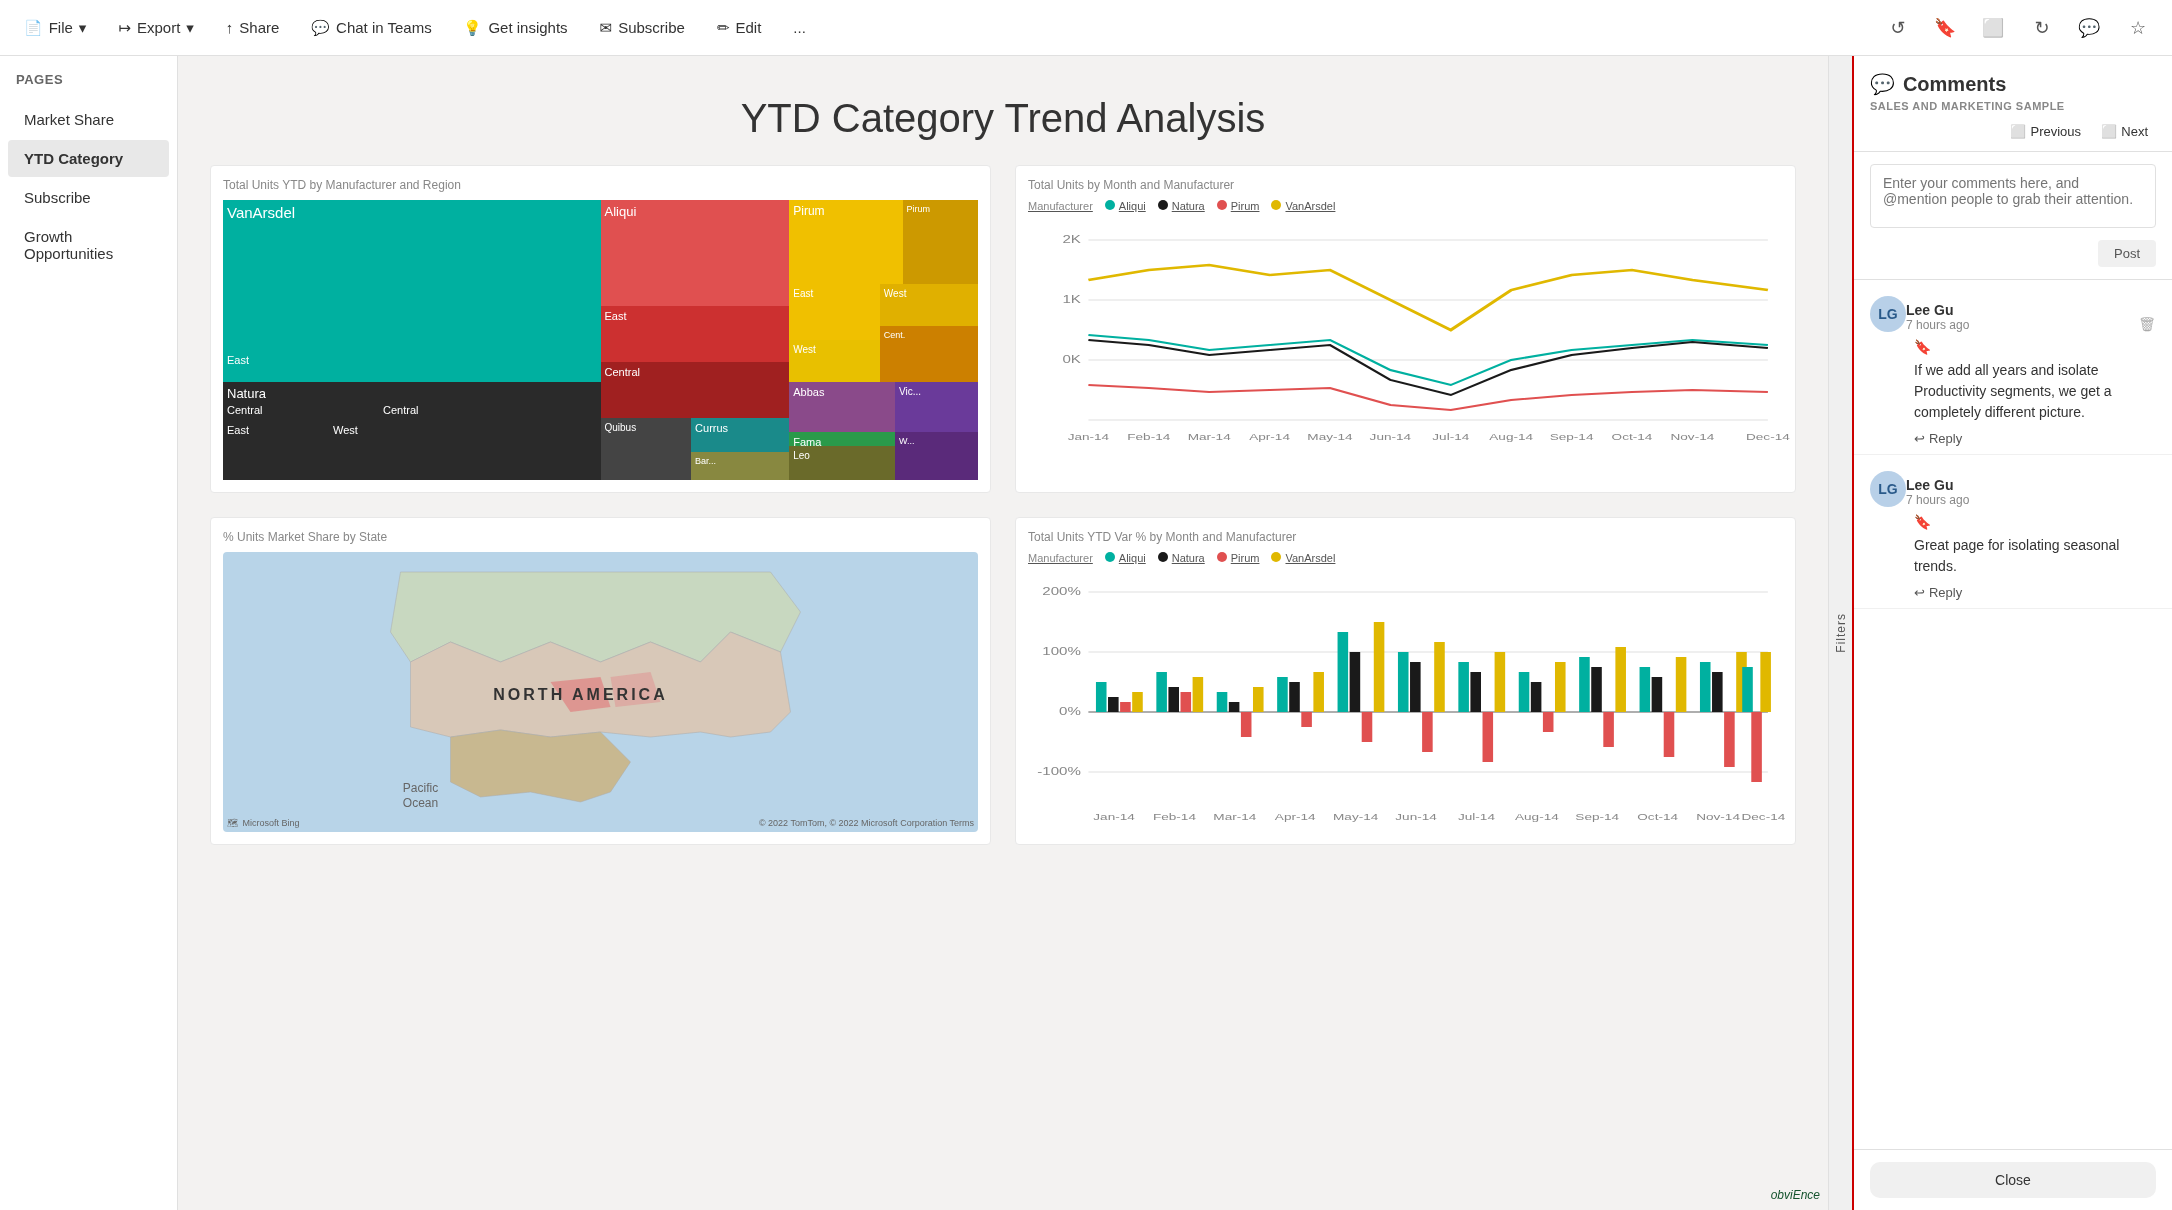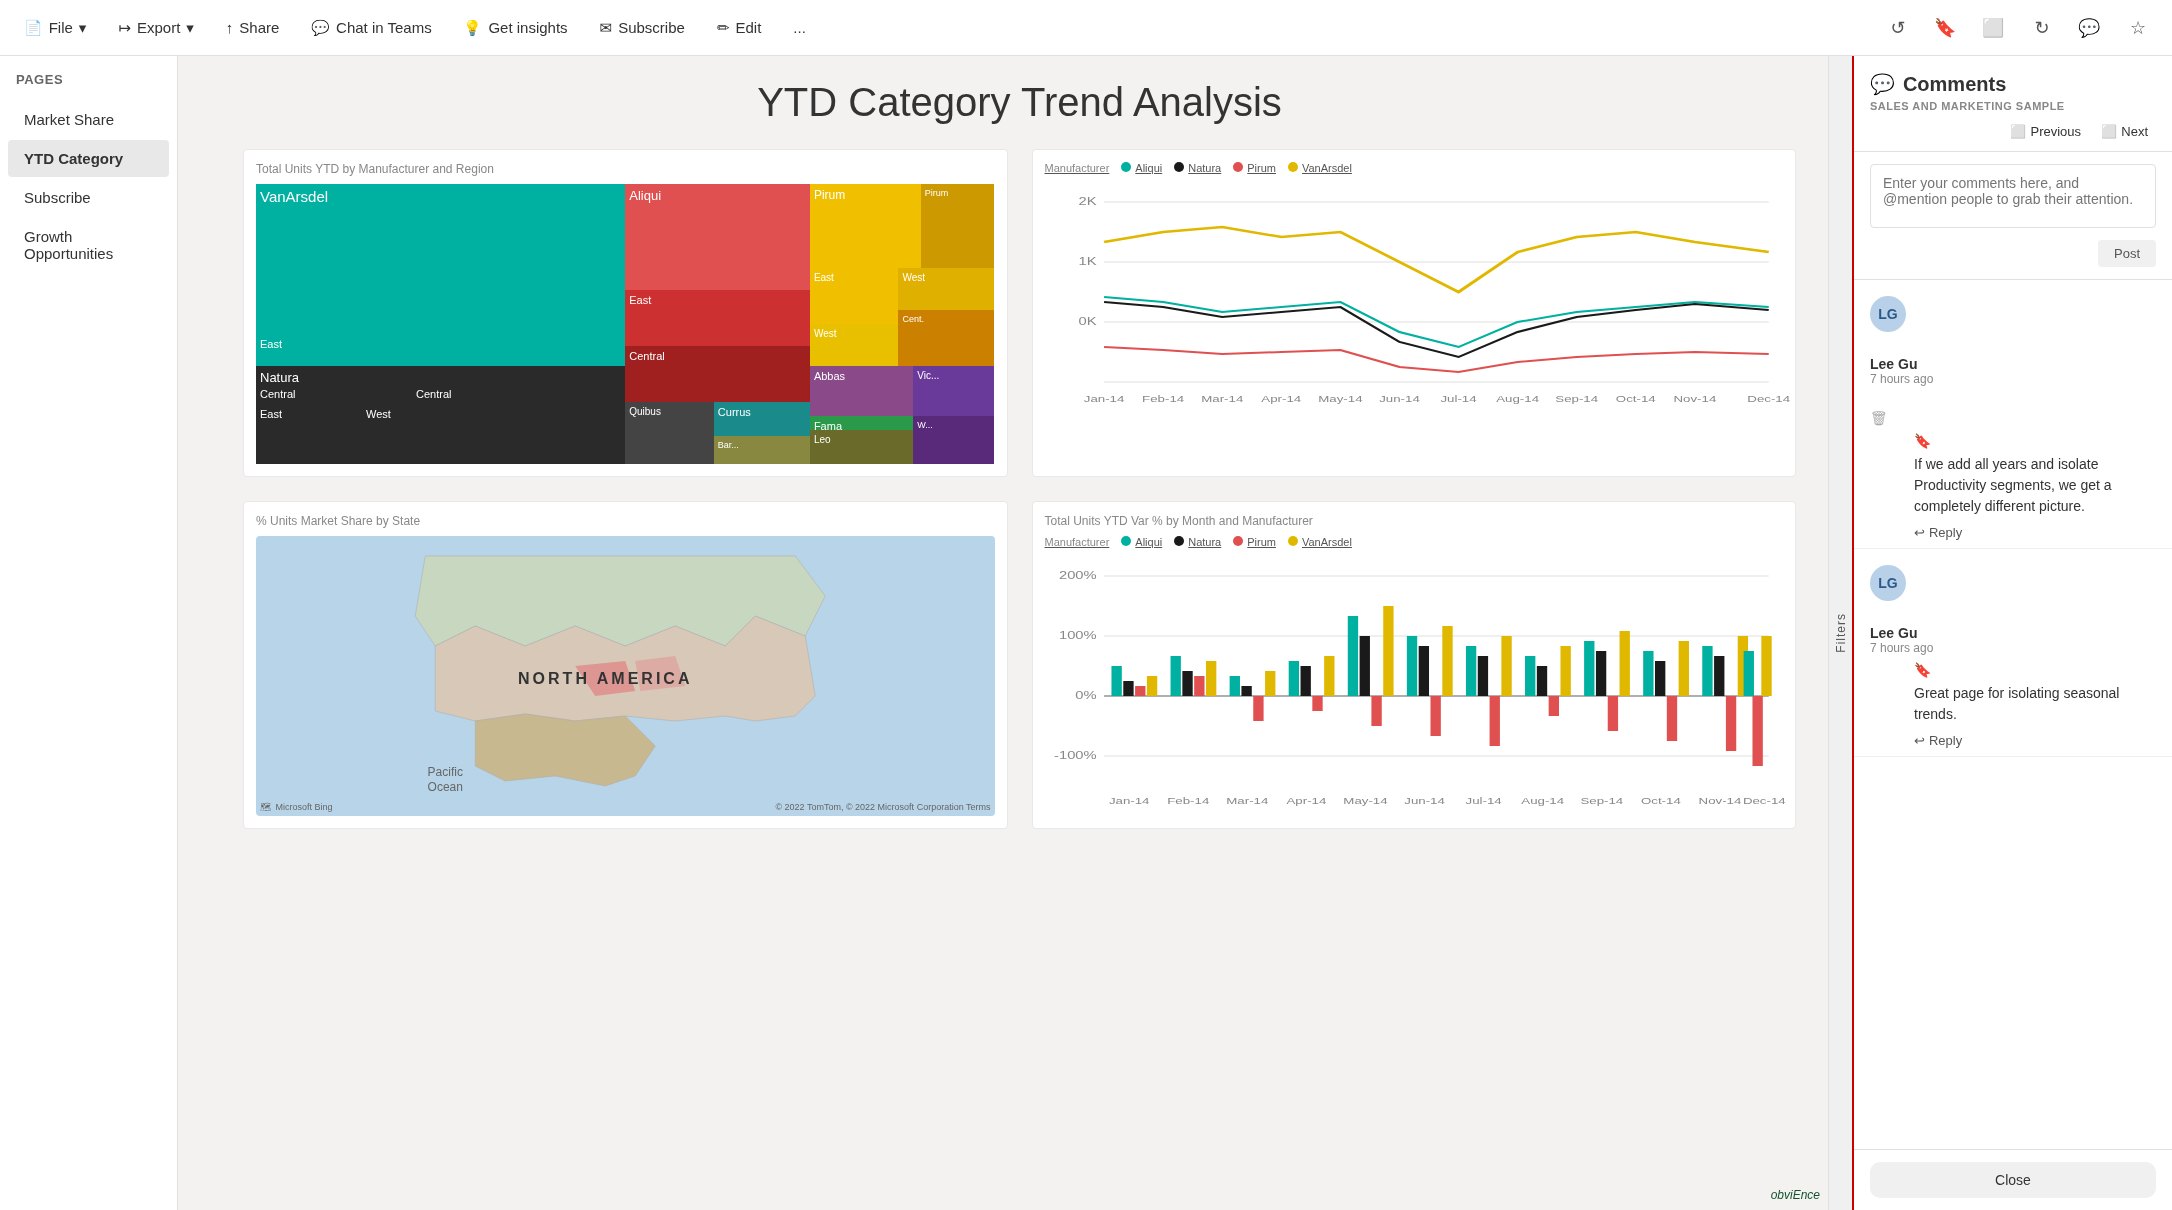--- a/index.html
+++ b/index.html
@@ -56,24 +56,23 @@
     .content-area {
       flex: 1;
       display: flex;
       overflow: hidden;
       position: relative;
     }
 
     
     .canvas {
       flex: 1;
-      padding: 24px 32px;
+      padding: 40px 32px;
       overflow-y: auto;
       position: relative;
-      margin-left: 33px;
     }
     .canvas-title {
       text-align: center; font-size: 40px; font-weight: 300; color: #333; margin-bottom: 24px;
     }
 
     
     .charts-grid {
       display: grid;
       grid-template-columns: 1fr 1fr;
       gap: 24px;
@@ -175,21 +174,21 @@
 
     
     .comments-list {
       flex: 1; overflow-y: auto; padding: 0 0 8px;
     }
     .comment-item {
       padding: 16px 16px 8px;
       border-bottom: 1px solid #f0f0f0;
     }
     .comment-author-row {
-      display: flex; align-items: flex-start; gap: 24px; margin-bottom: 6px; flex-direction: column;
+      display: flex; align-items: flex-end; gap: 0; margin-bottom: 6px;
     }
     .avatar {
       width: 36px; height: 36px; border-radius: 50%; background: #b8d0e8;
       display: flex; align-items: center; justify-content: center; font-size: 14px; font-weight: 600; color: #2a5a8a; flex-shrink: 0;
     }
     .comment-meta { flex: 1; }
     .comment-author { font-size: 14px; font-weight: 600; color: #333; }
     .comment-time { font-size: 12px; color: #888; }
     .comment-delete { color: #aaa; cursor: pointer; font-size: 14px; }
     .comment-bookmark { color: #aaa; font-size: 14px; margin-top: 4px; cursor: pointer; }
@@ -315,20 +314,21 @@
 
             <div class="treemap-cell" style="left:62%;top:78%;width:13%;height:22%;background:#1a8a8a;font-size:11px;">Currus</div>
             <div class="treemap-cell" style="left:75%;top:83%;width:14%;height:17%;background:#2a9a4a;font-size:11px;">Fama</div>
 
             <div class="treemap-cell" style="left:75%;top:88%;width:14%;height:12%;background:#6a6a2a;font-size:10px;">Leo</div>
             <div class="treemap-cell" style="left:62%;top:90%;width:13%;height:10%;background:#888840;font-size:9px;">Bar...</div>
           </div>
         </div>
 
         <div class="chart-container">
+          <div class="chart-title">Total Units by Month and Manufacturer</div>
           <div class="chart-legend">
             <span style="color:#888;">Manufacturer</span>
             <span><span class="legend-dot" style="background:#00b0a0;"></span>Aliqui</span>
             <span><span class="legend-dot" style="background:#1a1a1a;"></span>Natura</span>
             <span><span class="legend-dot" style="background:#e05050;"></span>Pirum</span>
             <span><span class="legend-dot" style="background:#e0b800;"></span>VanArsdel</span>
           </div>
           <div class="line-chart-area">
             <svg width="100%" height="260" viewBox="0 0 500 260" preserveAspectRatio="none">
 

